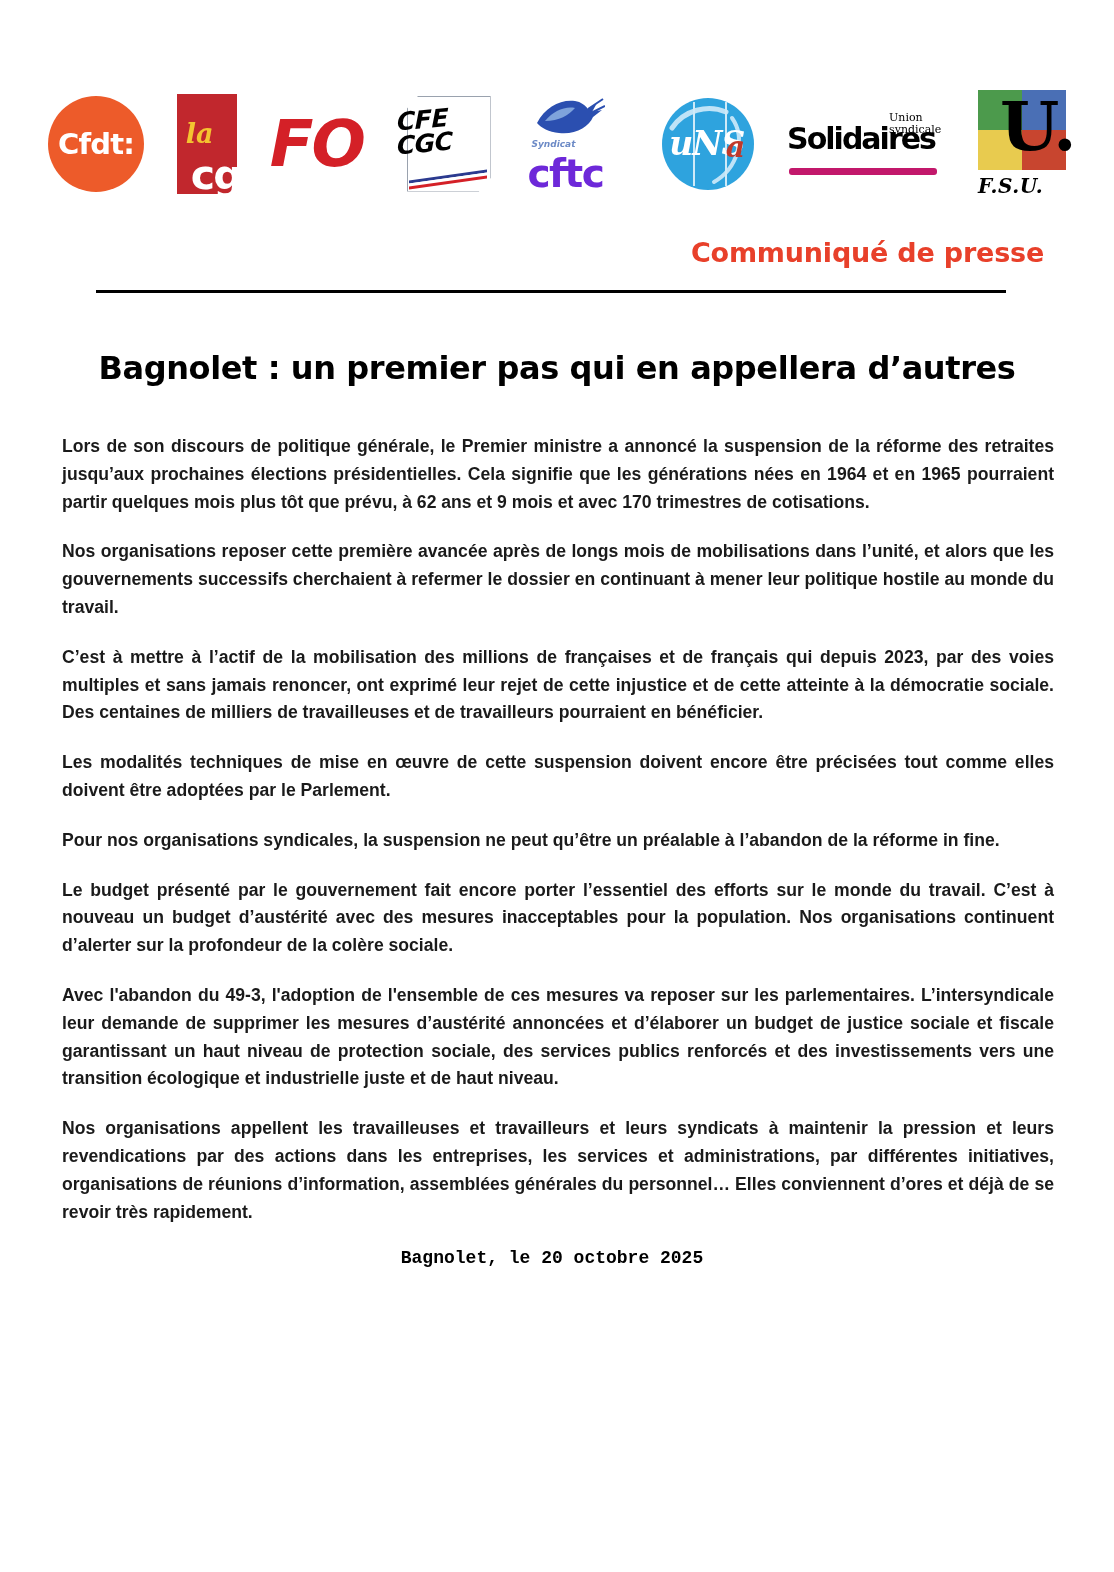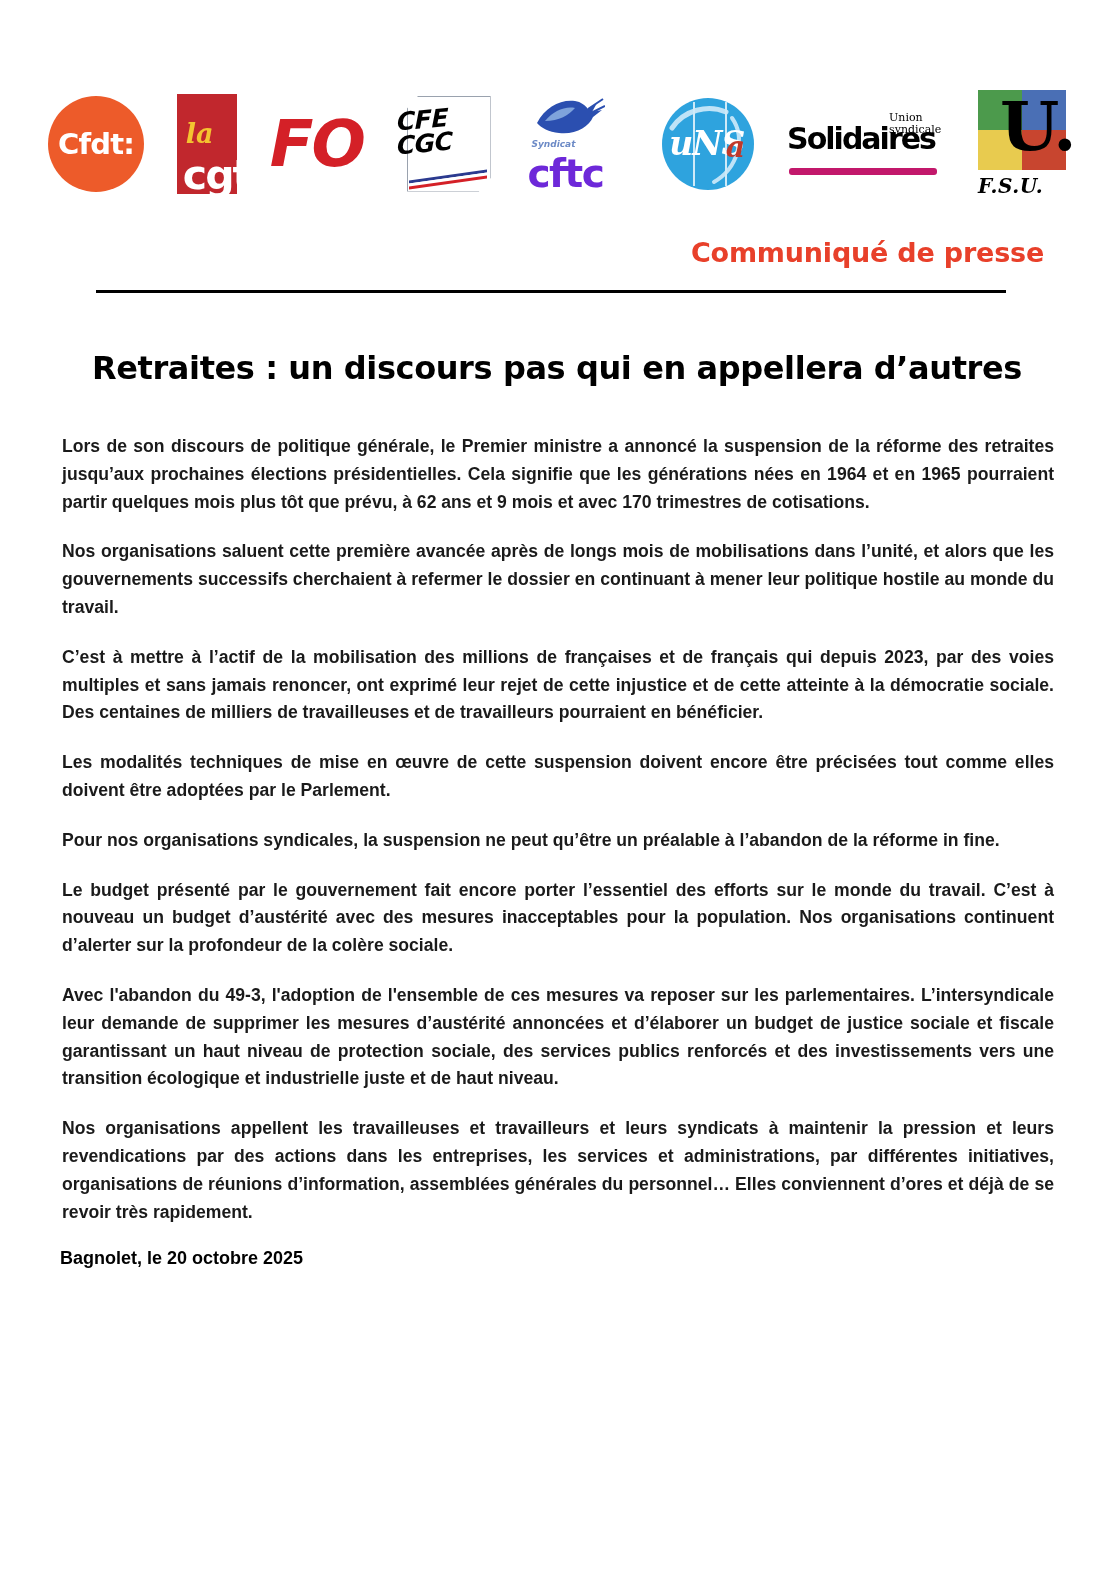--- a/index.html
+++ b/index.html
@@ -65,21 +65,21 @@
     left: 9px; top: 26px;
     color: #F4C430;
     font-family: "DejaVu Serif", serif;
     font-style: italic;
     font-size: 27px;
     font-weight: bold;
     line-height: 1;
   }
   .logo-cgt .cgt {
     position: absolute;
-    left: 6px; bottom: -2px;
+    left: 14px; bottom: -2px;
     color: #ffffff;
     font-family: "DejaVu Sans", sans-serif;
     font-weight: bold;
     font-size: 41px;
     letter-spacing: -2px;
     line-height: 1;
   }
 
   
   .logo-fo .fo-text {
@@ -284,22 +284,22 @@
     font-family: "Liberation Sans", sans-serif;
     font-size: 17.6px;
     line-height: 1.58;
     color: #1a1a1a;
     font-weight: bold;
   }
   .body-copy p:last-child { margin-bottom: 0; }
 
   .signoff {
     padding: 22px 70px 0 60px;
-    text-align: left;
-    font-family: Liberation Sans, sans-serif;
+    text-align: center;
+    font-family: Liberation Mono, monospace;
     font-weight: bold;
     font-size: 18px;
     color: #000000;
   }
 </style>
 </head>
 <body>
 
 <div class="page">
 
@@ -383,25 +383,25 @@
   </div>
 
   <div class="kicker-row">
     <span class="kicker">Communiqué de presse</span>
   </div>
 
   <div class="rule-wrap">
     <div class="rule"></div>
   </div>
 
-  <h1 class="doc-title">Retraites : un discours pas qui en appellera d’autres</h1>
+  <h1 class="doc-title">Bagnolet : un premier pas qui en appellera d’autres</h1>
 
   <div class="body-copy">
     <p>Lors de son discours de politique générale, le Premier ministre a annoncé la suspension de la réforme des retraites jusqu’aux prochaines élections présidentielles. Cela signifie que les générations nées en 1964 et en 1965 pourraient partir quelques mois plus tôt que prévu, à 62 ans et 9 mois et avec 170 trimestres de cotisations.</p>
-    <p>Nos organisations saluent cette première avancée après de longs mois de mobilisations dans l’unité, et alors que les gouvernements successifs cherchaient à refermer le dossier en continuant à mener leur politique hostile au monde du travail.</p>
+    <p>Nos organisations reposer cette première avancée après de longs mois de mobilisations dans l’unité, et alors que les gouvernements successifs cherchaient à refermer le dossier en continuant à mener leur politique hostile au monde du travail.</p>
     <p>C’est à mettre à l’actif de la mobilisation des millions de françaises et de français qui depuis 2023, par des voies multiples et sans jamais renoncer, ont exprimé leur rejet de cette injustice et de cette atteinte à la démocratie sociale. Des centaines de milliers de travailleuses et de travailleurs pourraient en bénéficier.</p>
     <p>Les modalités techniques de mise en œuvre de cette suspension doivent encore être précisées tout comme elles doivent être adoptées par le Parlement.</p>
     <p>Pour nos organisations syndicales, la suspension ne peut qu’être un préalable à l’abandon de la réforme in fine.</p>
     <p>Le budget présenté par le gouvernement fait encore porter l’essentiel des efforts sur le monde du travail. C’est à nouveau un budget d’austérité avec des mesures inacceptables pour la population. Nos organisations continuent d’alerter sur la profondeur de la colère sociale.</p>
     <p>Avec l'abandon du 49-3, l'adoption de l'ensemble de ces mesures va reposer sur les parlementaires. L’intersyndicale leur demande de supprimer les mesures d’austérité annoncées et d’élaborer un budget de justice sociale et fiscale garantissant un haut niveau de protection sociale, des services publics renforcés et des investissements vers une transition écologique et industrielle juste et de haut niveau.</p>
     <p>Nos organisations appellent les travailleuses et travailleurs et leurs syndicats à maintenir la pression et leurs revendications par des actions dans les entreprises, les services et administrations, par différentes initiatives, organisations de réunions d’information, assemblées générales du personnel… Elles conviennent d’ores et déjà de se revoir très rapidement.</p>
   </div>
 
   <div class="signoff">Bagnolet, le 20 octobre 2025</div>
 

